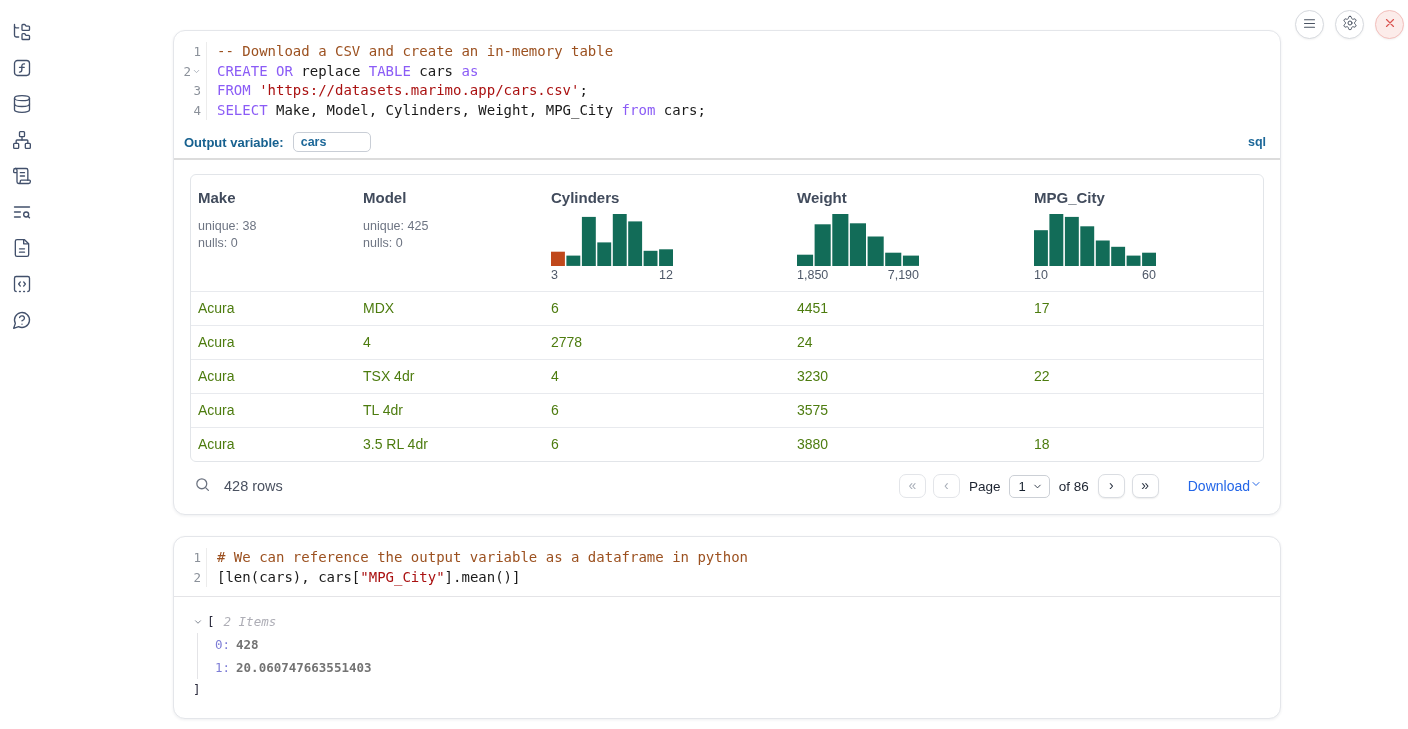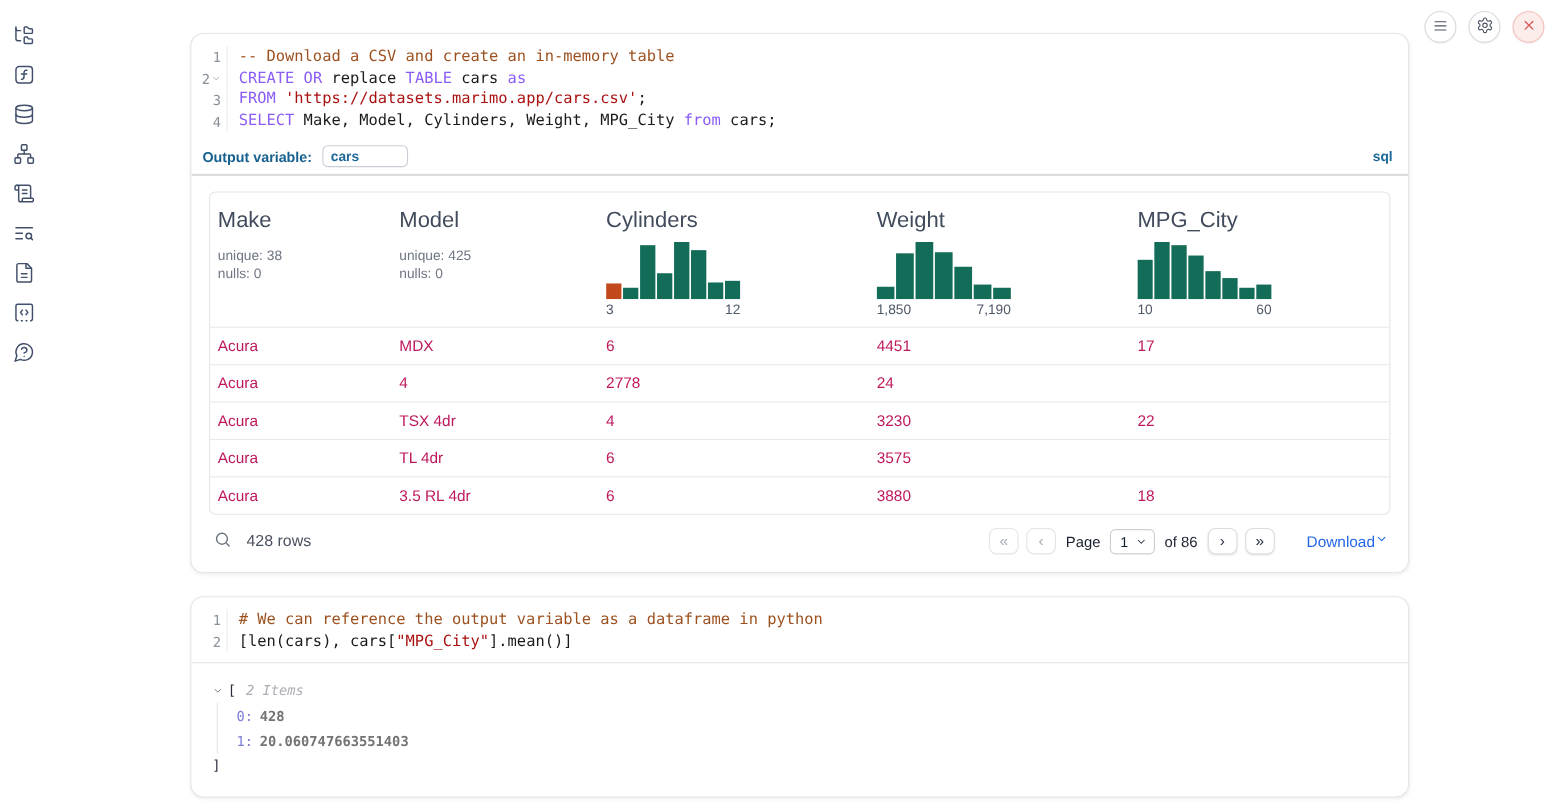--- a/index.html
+++ b/index.html
@@ -53,28 +53,28 @@
     color:#1d6899; border:1px solid #c9ced6; border-radius:5px; outline:none;
     font-family:"Liberation Sans",sans-serif; }
   .lang-badge { margin-left:auto; font-size:12.5px; font-weight:bold; color:#1d6899;
     cursor:pointer; padding-right:4px; }
 
   
   .cell-output { padding:14px 16px 10px; }
   .tcard { border:1px solid #e2e5e9; border-radius:6px; overflow:hidden; }
   .tgrid { display:grid; grid-template-columns:165px 188px 246px 237px 1fr; }
   .th { padding:14px 8px 9px 7px; cursor:pointer; }
-  .th-name { font-size:20px; color:#414b5c; }
+  .th-name { font-size:15px; color:#414b5c;font-weight:bold; }
   .th-stats { margin-top:12px; font-size:12.5px; color:#6e7583; line-height:17px; }
   .th-hist { margin-top:8px; }
   .th-hist svg { display:block; }
   .axis { width:122px; display:flex; justify-content:space-between;
     font-size:12.5px; color:#4e5868; margin-top:2px; }
   .trow { border-top:1px solid #e8eaee; cursor:default; }
-  .td { padding:7px 8px 7px 7px; font-size:14px; color:#be185d; line-height:19px; }
+  .td { padding:7px 8px 7px 7px; font-size:14px; color:#4d7c0f; line-height:19px; }
 
   
   .tfoot { display:flex; align-items:center; margin-top:12px; padding:0 2px 6px; }
   .search-btn { background:none; border:none; padding:2px; cursor:pointer; display:flex; }
   .search-btn svg { width:17px; height:17px; fill:none; stroke:#6c7380;
     stroke-width:1.8; stroke-linecap:round; }
   .rowcount { margin-left:11px; font-size:14.5px; color:#4a5160; }
   .pag { margin-left:auto; display:flex; align-items:center; gap:7px; }
   .pg-btn { width:27px; height:24px; border-radius:7px; border:1px solid #dadde2;
     background:#fff; box-shadow:0 1px 1.5px rgba(0,0,0,.07); font-size:14px;

